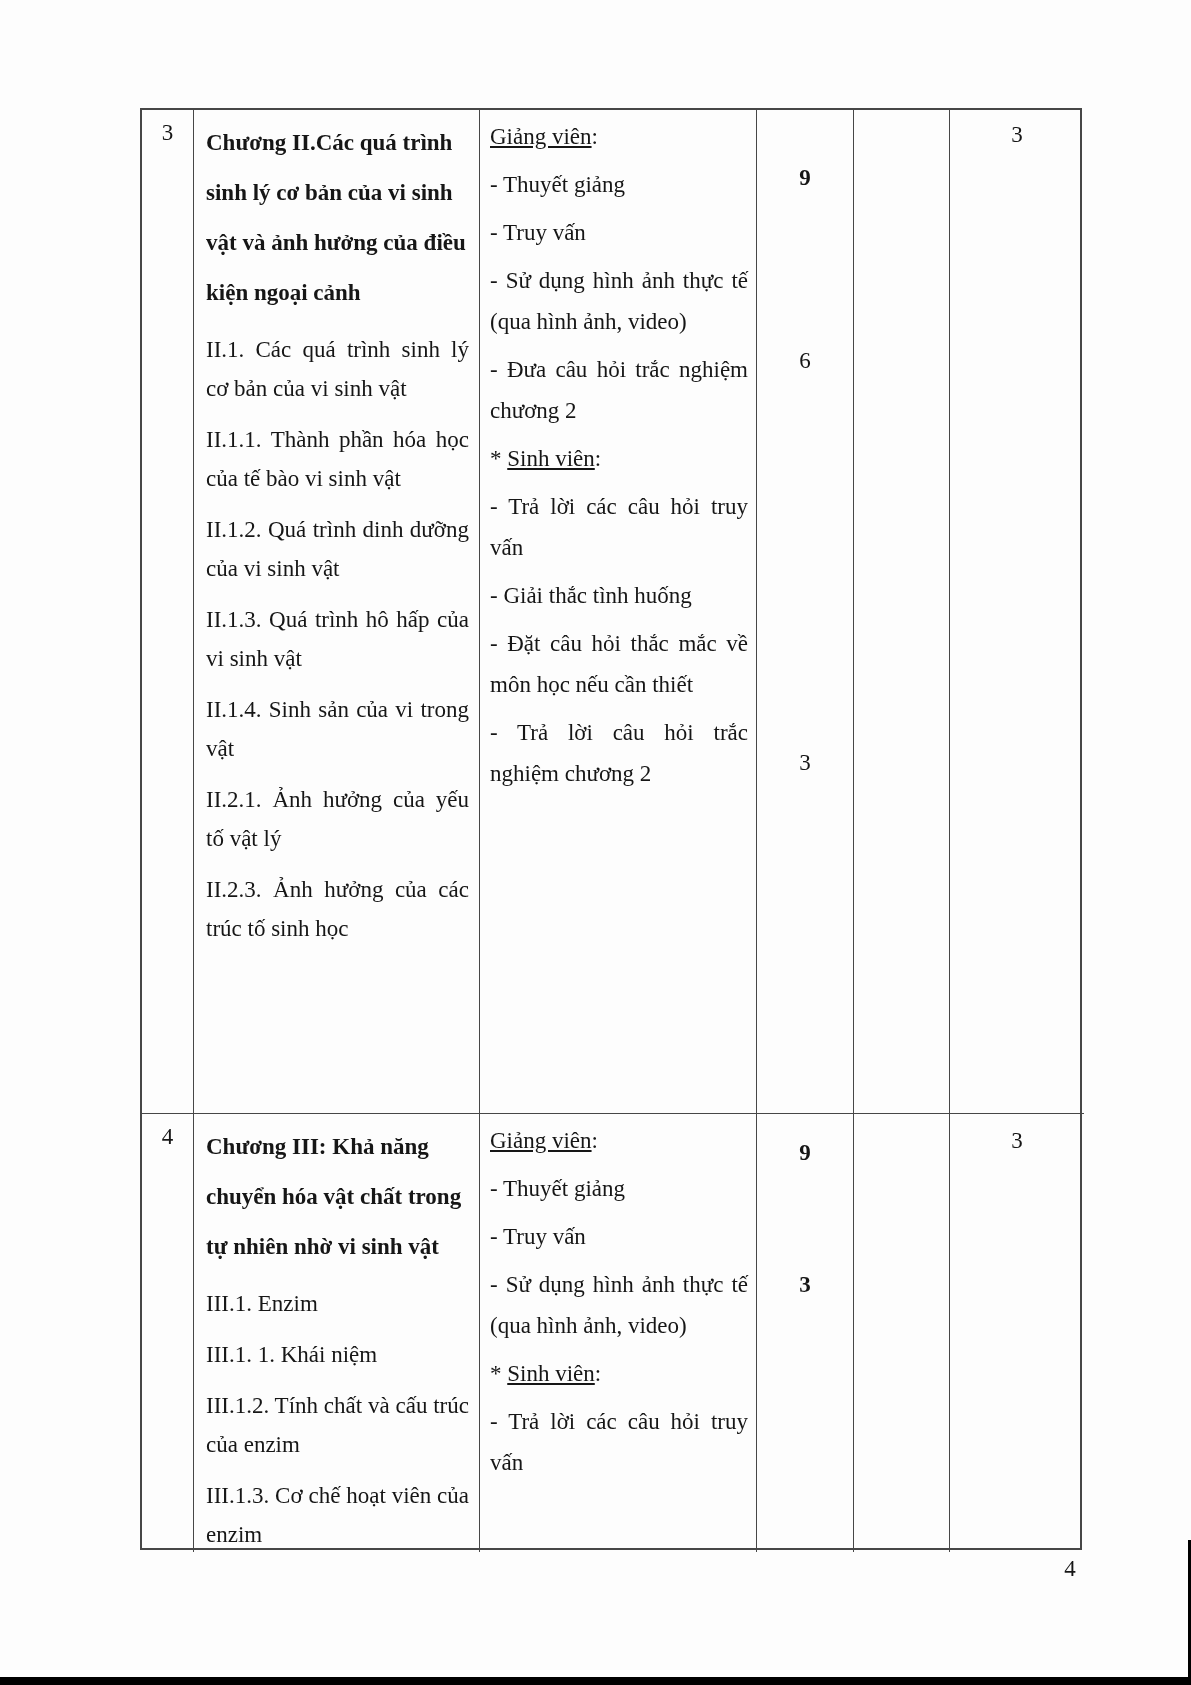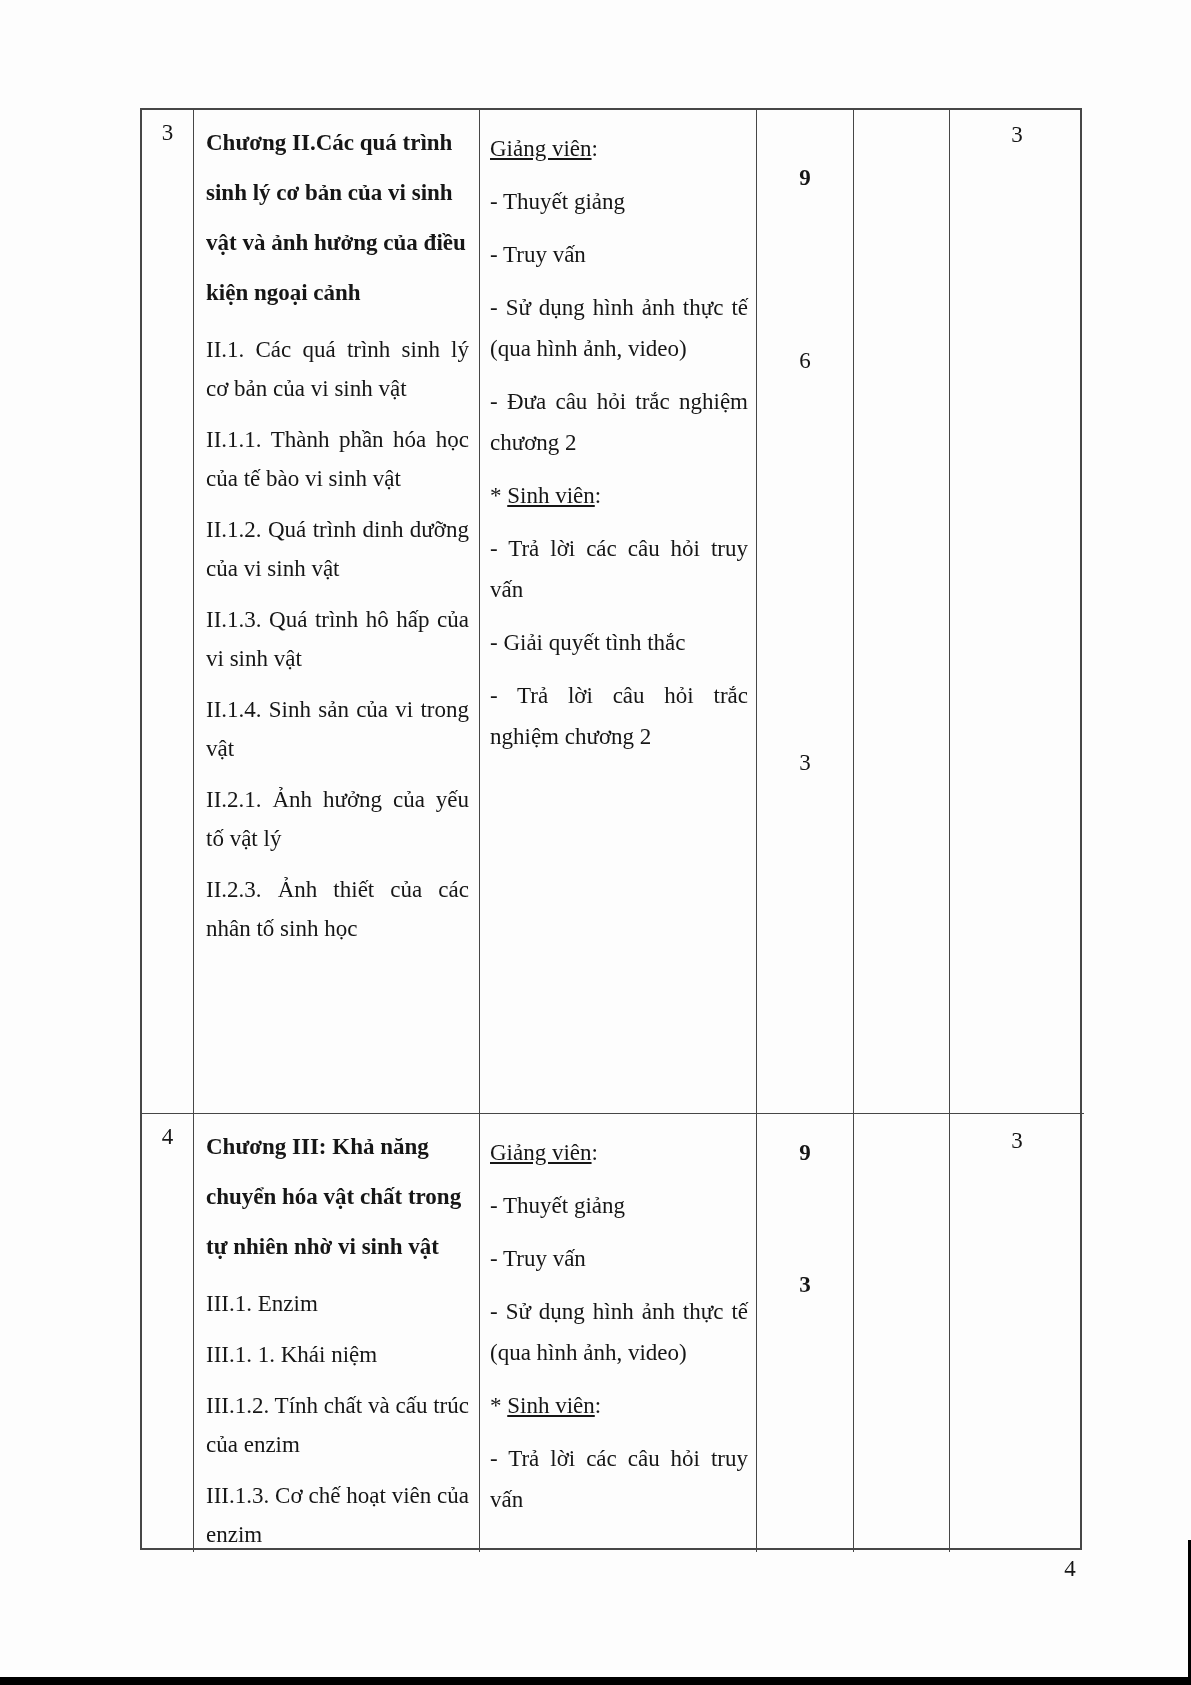--- a/index.html
+++ b/index.html
@@ -20,21 +20,21 @@
     border-right:1.5px solid #474747;border-bottom:1.5px solid #474747;
     font-size:23px;
   }
   .cell.last-col{border-right:none;}
   .cell.last-row{border-bottom:none;}
   .ord-cell span{position:absolute;top:10px;left:0;right:0;text-align:center;}
   .content-cell{padding:8px 10px 12px 12px;}
   .content-cell p{margin:12px 0 7px;line-height:39px;text-align:justify;}
   .content-cell p.heading{font-weight:bold;line-height:50px;text-align:left;margin:0 0 4px;}
   .methods-cell{padding:6px 8px 0 10px;}
-  .methods-cell p{margin:12px 0 7px;line-height:41px;text-align:justify;}
+  .methods-cell p{margin:0 0 7px;line-height:41px;text-align:justify;}
   .methods-cell p.label-line{text-align:left;}
   .u{text-decoration:underline;}
   .num{position:absolute;left:0;right:0;text-align:center;}
   .num.bold{font-weight:bold;}
   .page-number{position:absolute;left:1040px;top:1556px;width:60px;text-align:center;font-size:23px;}
   .bottom-bar{position:absolute;left:0;bottom:0;width:1191px;height:8px;background:#000000;}
   .right-strip{position:absolute;right:0;top:1540px;width:3px;height:145px;background:#000000;}
 </style>
 </head>
 <body>
@@ -47,32 +47,33 @@
     </div>
 
     <div class="cell content-cell">
       <p class="heading">Chương II.Các quá trình sinh lý cơ bản của vi sinh vật và ảnh hưởng của điều kiện ngoại cảnh</p>
       <p>II.1. Các quá trình sinh lý cơ bản của vi sinh vật</p>
       <p>II.1.1. Thành phần hóa học của tế bào vi sinh vật</p>
       <p>II.1.2. Quá trình dinh dưỡng của vi sinh vật</p>
       <p>II.1.3. Quá trình hô hấp của vi sinh vật</p>
       <p>II.1.4. Sinh sản của vi trong vật</p>
       <p>II.2.1. Ảnh hưởng của yếu tố vật lý</p>
-      <p>II.2.3. Ảnh thiết của các nhân tố sinh học</p>
+      <p>II.2.3. Ảnh hưởng của các trúc tố sinh học</p>
     </div>
 
     <div class="cell methods-cell">
       <p class="label-line"><span class="u">Giảng viên</span><span>:</span></p>
       <p>- Thuyết giảng</p>
       <p>- Truy vấn</p>
       <p>- Sử dụng hình ảnh thực tế (qua hình ảnh, video)</p>
       <p>- Đưa câu hỏi trắc nghiệm chương 2</p>
       <p class="label-line"><span>* </span><span class="u">Sinh viên</span><span>:</span></p>
       <p>- Trả lời các câu hỏi truy vấn</p>
-      <p>- Giải quyết tình thắc</p>
+      <p>- Giải thắc tình huống</p>
+      <p>- Đặt câu hỏi thắc mắc về môn học nếu cần thiết</p>
       <p>- Trả lời câu hỏi trắc nghiệm chương 2</p>
     </div>
 
     <div class="cell">
       <span class="num bold" style="top:55px">9</span>
       <span class="num" style="top:238px">6</span>
       <span class="num" style="top:640px">3</span>
     </div>
 
     <div class="cell"></div>

